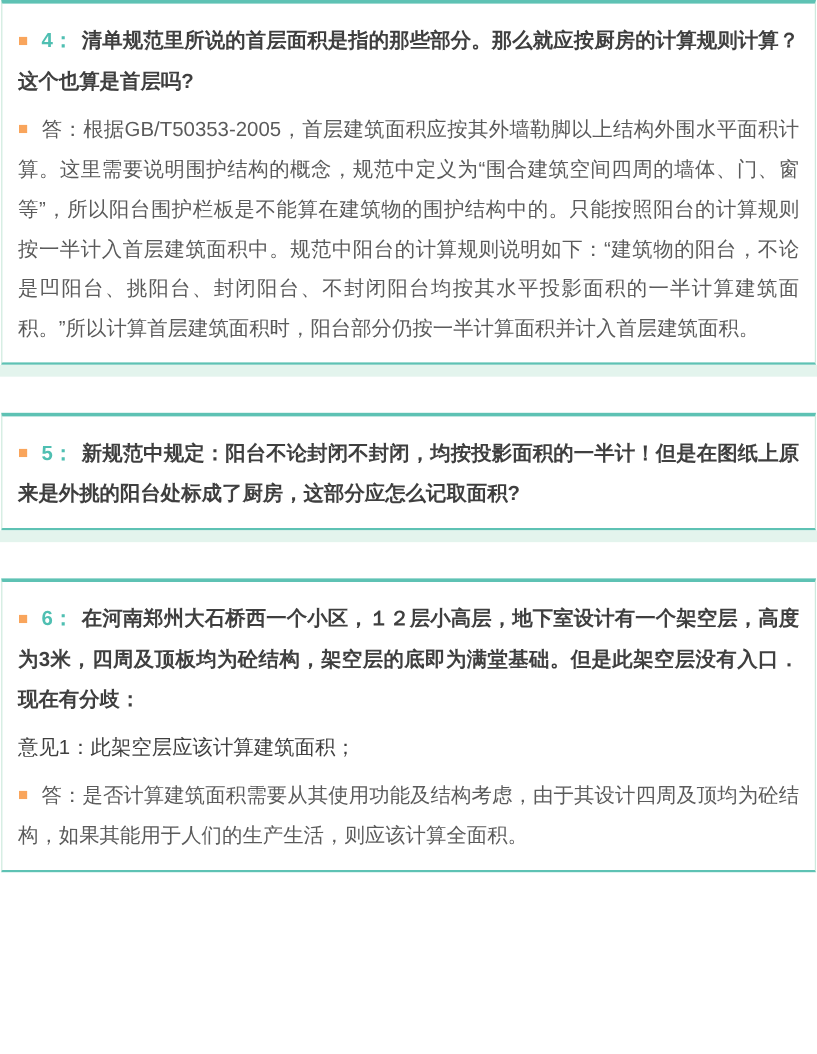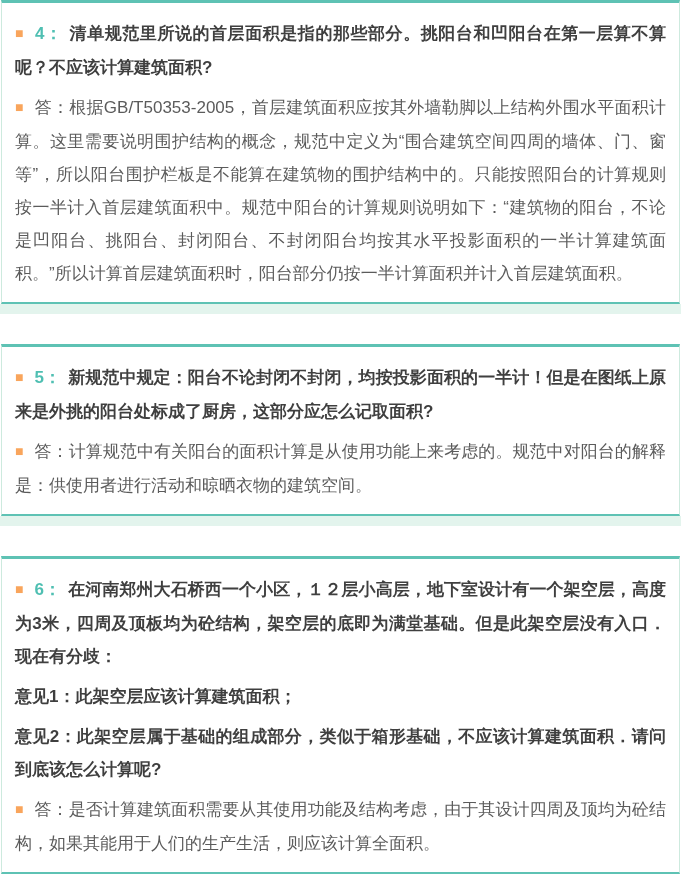--- a/index.html
+++ b/index.html
@@ -45,21 +45,21 @@
     color: #3f3f3f;
     margin-top: 6px;
   }
   .answer {
     color: #5b5b5b;
     font-weight: normal;
     margin-top: 7px;
   }
   .opinion {
     color: #3f3f3f;
-    font-weight: bold;
+    font-weight: normal;
     margin-top: 7px;
   }
   .bullet {
     color: #f9a55c;
     font-size: 14px;
     margin-right: 11px;
     position: relative;
     top: -1px;
   }
   .qnum {
@@ -67,33 +67,31 @@
     font-weight: bold;
     margin-right: 7px;
   }
 </style>
 </head>
 <body>
 
 <div class="page">
 
   <section class="card">
-    <p class="para q"><span class="bullet">■</span><span class="qnum">4：</span><span>清单规范里所说的首层面积是指的那些部分。挑阳台和凹阳台在第一层算不算呢？不应该计算建筑面积?</span></p>
+    <p class="para q"><span class="bullet">■</span><span class="qnum">4：</span><span>清单规范里所说的首层面积是指的那些部分。那么就应按厨房的计算规则计算？这个也算是首层吗?</span></p>
     <p class="para answer"><span class="bullet">■</span><span>答：</span><span>根据GB/T50353-2005，首层建筑面积应按其外墙勒脚以上结构外围水平面积计算。这里需要说明围护结构的概念，规范中定义为“围合建筑空间四周的墙体、门、窗等”，所以阳台围护栏板是不能算在建筑物的围护结构中的。只能按照阳台的计算规则按一半计入首层建筑面积中。规范中阳台的计算规则说明如下：“建筑物的阳台，不论是凹阳台、挑阳台、封闭阳台、不封闭阳台均按其水平投影面积的一半计算建筑面积。”所以计算首层建筑面积时，阳台部分仍按一半计算面积并计入首层建筑面积。</span></p>
   </section>
   <div class="strip"></div>
   <div class="gap"></div>
 
   <section class="card">
     <p class="para q"><span class="bullet">■</span><span class="qnum">5：</span><span>新规范中规定：阳台不论封闭不封闭，均按投影面积的一半计！但是在图纸上原来是外挑的阳台处标成了厨房，这部分应怎么记取面积?</span></p>
-    <p class="para answer"><span class="bullet">■</span><span>答：</span><span>计算规范中有关阳台的面积计算是从使用功能上来考虑的。规范中对阳台的解释是：供使用者进行活动和晾晒衣物的建筑空间。</span></p>
   </section>
   <div class="strip"></div>
   <div class="gap"></div>
 
   <section class="card">
     <p class="para q"><span class="bullet">■</span><span class="qnum">6：</span><span>在河南郑州大石桥西一个小区，１２层小高层，地下室设计有一个架空层，高度为3米，四周及顶板均为砼结构，架空层的底即为满堂基础。但是此架空层没有入口．现在有分歧：</span></p>
     <p class="para opinion"><span>意见1：此架空层应该计算建筑面积；</span></p>
-    <p class="para opinion"><span>意见2：此架空层属于基础的组成部分，类似于箱形基础，不应该计算建筑面积．请问到底该怎么计算呢?</span></p>
     <p class="para answer"><span class="bullet">■</span><span>答：</span><span>是否计算建筑面积需要从其使用功能及结构考虑，由于其设计四周及顶均为砼结构，如果其能用于人们的生产生活，则应该计算全面积。</span></p>
   </section>
 
 </div>
 
 </body></html>

